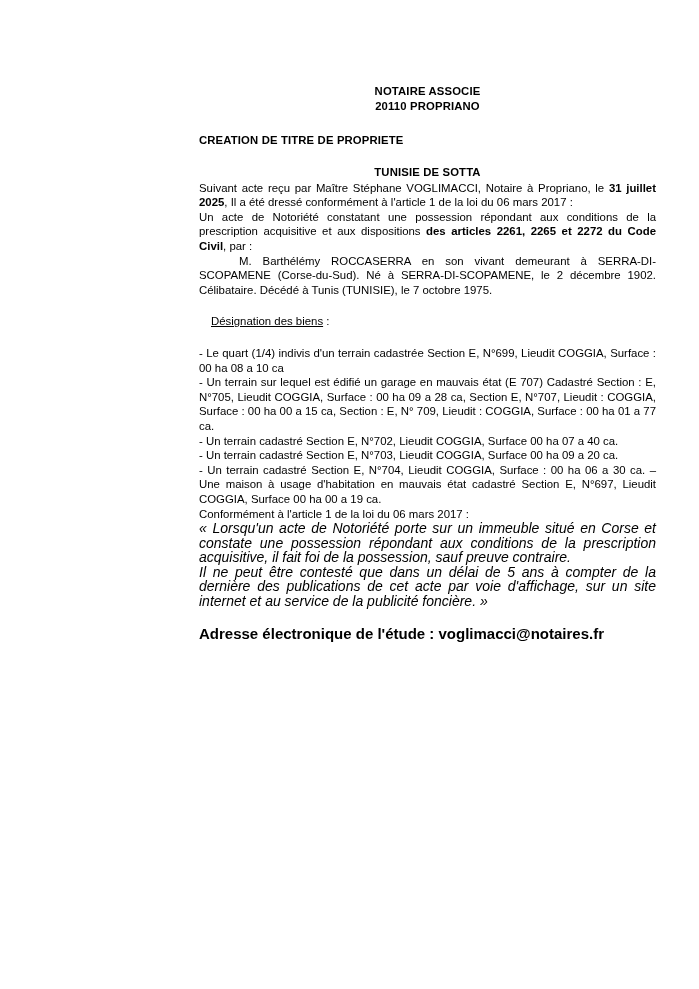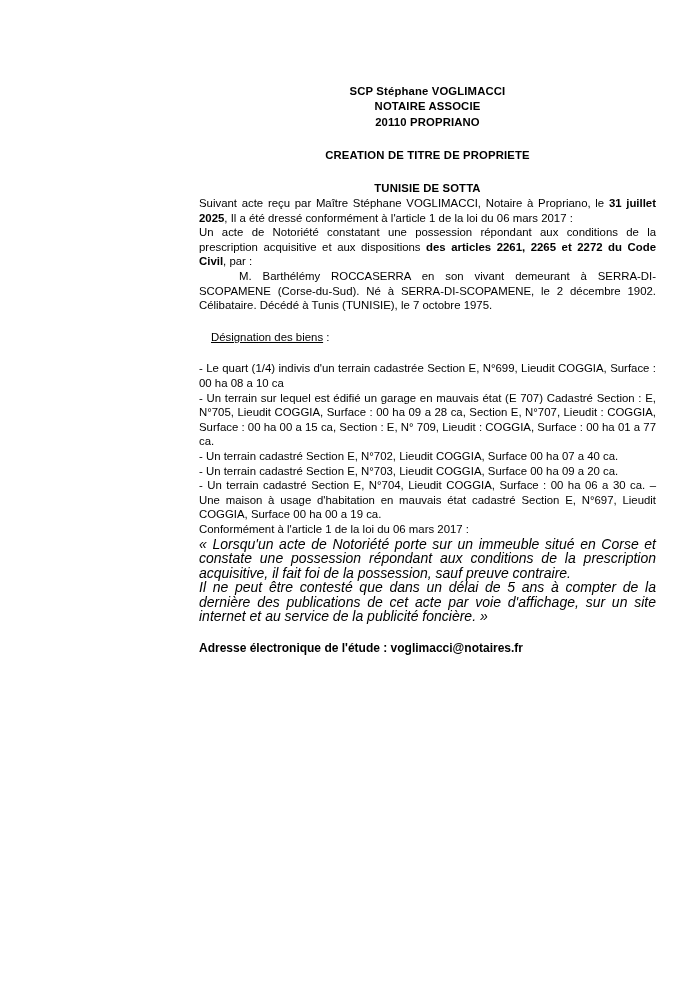--- a/index.html
+++ b/index.html
@@ -32,21 +32,21 @@
     text-align: center;
     font-weight: bold;
     font-size: 11.3px;
     line-height: 15.4px;
     letter-spacing: 0.15px;
   }
   .hdr-block {
     margin-bottom: 0;
   }
   .hdr-title {
-    text-align: center;
+    text-align: left;
     font-weight: bold;
     font-size: 11.3px;
     line-height: 15.4px;
     margin-top: 18px;
     letter-spacing: 0.15px;
   }
   .hdr-commune {
     text-align: center;
     font-weight: bold;
     font-size: 11.3px;
@@ -94,33 +94,32 @@
     font-size: 14px;
     line-height: 14.6px;
     margin: 0;
   }
   .quote-second {
     margin-top: 0;
   }
   .email-line {
     margin-top: 17px;
     font-weight: bold;
-    font-size: 12px;
+    font-size: 15px;
     line-height: 15px;
   }
   b, .b { font-weight: bold; }
 </style>
 </head>
 <body>
 
 <div class="page">
   <div class="content">
 
     <div class="hdr-block">
-      <div class="hdr-line">SCP Stéphane VOGLIMACCI</div>
       <div class="hdr-line">NOTAIRE ASSOCIE</div>
       <div class="hdr-line">20110 PROPRIANO</div>
     </div>
 
     <div class="hdr-title">CREATION DE TITRE DE PROPRIETE</div>
 
     <div class="hdr-commune">TUNISIE DE SOTTA</div>
 
     <p class="body para-intro"><span>Suivant acte reçu par Maître Stéphane VOGLIMACCI, Notaire à Propriano, le </span><b>31 juillet 2025</b><span>, Il a été dressé conformément à l'article 1 de la loi du 06 mars 2017 :</span><br><span>Un acte de Notoriété constatant une possession répondant aux conditions de la prescription acquisitive et aux dispositions </span><b>des articles 2261, 2265 et 2272 du Code Civil</b><span>, par :</span></p>
 

